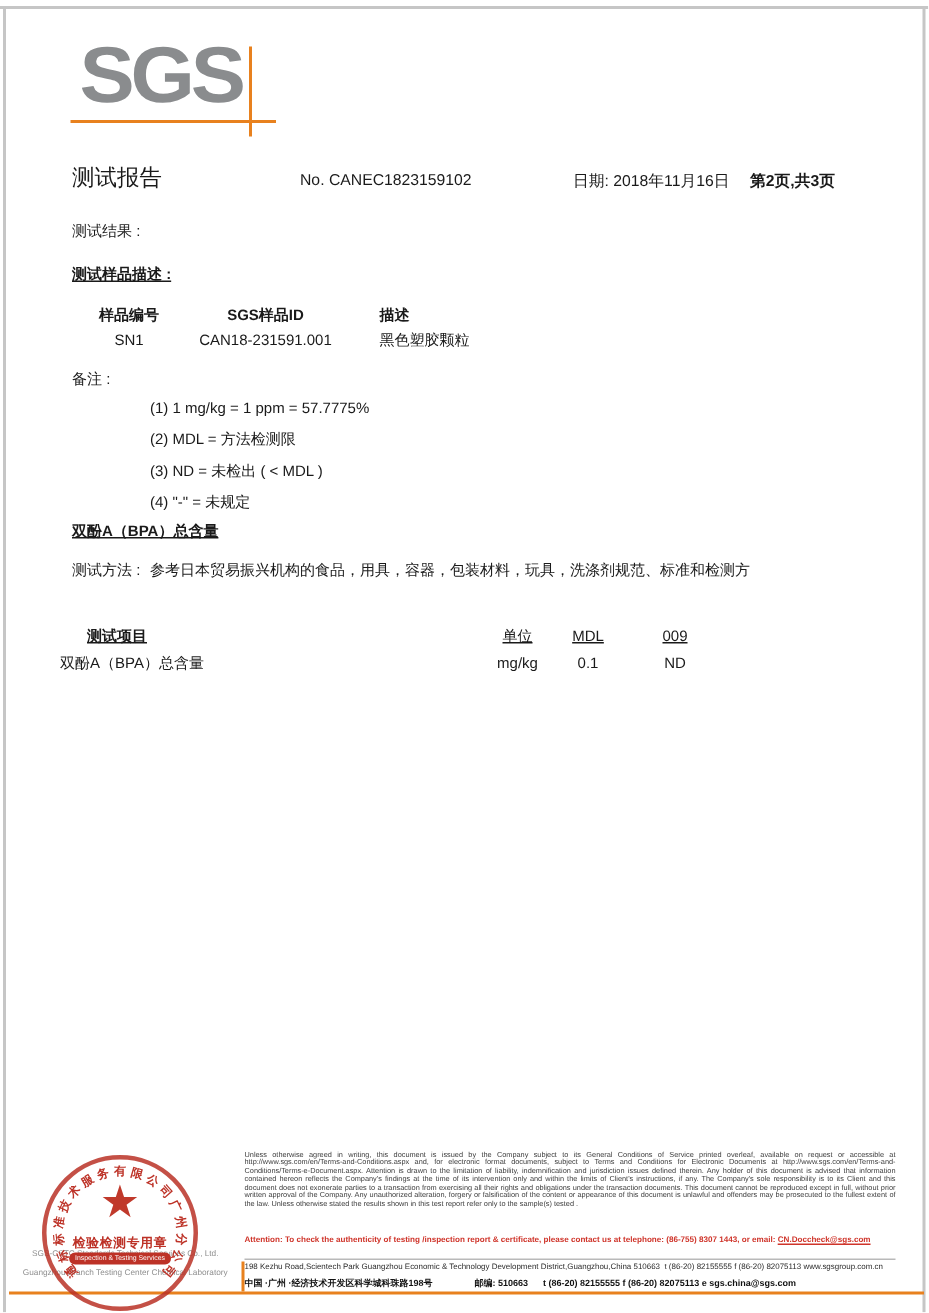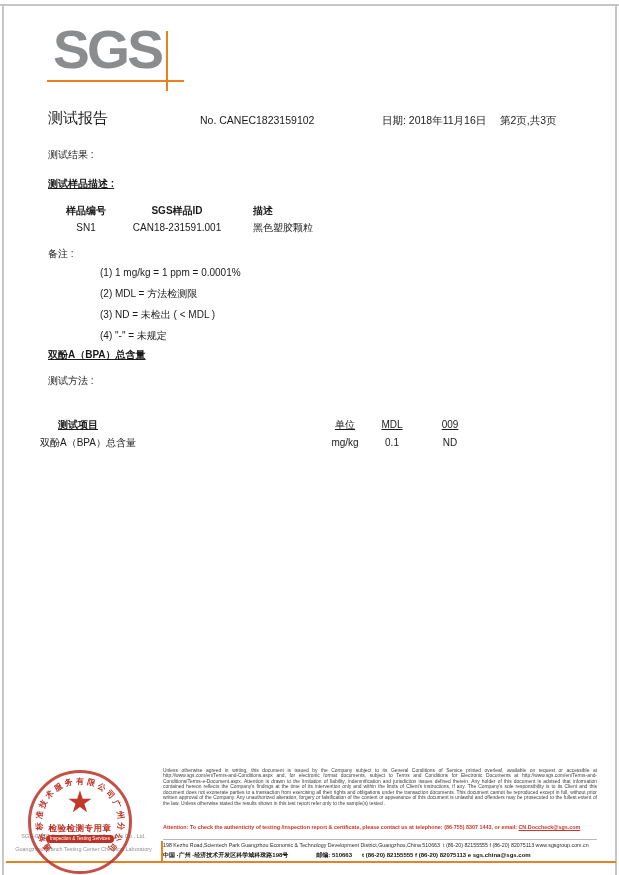--- a/index.html
+++ b/index.html
@@ -52,40 +52,41 @@
   <div class="abs edge" style="left:2px;top:4px;width:2px;height:871px;"></div>
   <div class="abs edge" style="left:615px;top:4px;width:2px;height:871px;"></div>
 
   <div class="abs logo-text" style="left:53px;top:24px;">SGS</div>
   <div class="abs oline" style="left:166px;top:31px;width:2px;height:60px;"></div>
   <div class="abs oline" style="left:47px;top:80px;width:137px;height:2px;"></div>
 
   <div class="abs title" style="left:48px;top:109px;">测试报告</div>
   <div class="abs h-meta" style="left:200px;top:114px;">No. CANEC1823159102</div>
   <div class="abs h-meta" style="left:382px;top:114px;">日期: 2018年11月16日</div>
-  <div class="abs h-meta" style="left:500px;top:114px;">第2页,共3页</div>
+  <div class="abs h-meta" style="left:500px;top:114px;font-weight:bold;">第2页,共3页</div>
 
   <div class="abs t10" style="left:48px;top:148px;">测试结果 :</div>
   <div class="abs t10 bold ul" style="left:48px;top:177px;">测试样品描述 :</div>
 
   <div class="abs t10 bold ctr" style="left:46px;top:204px;width:80px;">样品编号</div>
   <div class="abs t10 bold ctr" style="left:127px;top:204px;width:100px;">SGS样品ID</div>
   <div class="abs t10 bold" style="left:253px;top:204px;">描述</div>
   <div class="abs t10 ctr" style="left:46px;top:221px;width:80px;">SN1</div>
   <div class="abs t10 ctr" style="left:127px;top:221px;width:100px;">CAN18-231591.001</div>
   <div class="abs t10" style="left:253px;top:221px;">黑色塑胶颗粒</div>
 
   <div class="abs t10" style="left:48px;top:247px;">备注 :</div>
-  <div class="abs t10" style="left:100px;top:266px;">(1) 1 mg/kg = 1 ppm = 0.0001%</div>
+  <div class="abs t10" style="left:100px;top:266px;">(1) 1 mg/kg = 1 ppm = 57.7775%</div>
   <div class="abs t10" style="left:100px;top:287px;">(2) MDL = 方法检测限</div>
   <div class="abs t10" style="left:100px;top:308px;">(3) ND = 未检出 ( &lt; MDL )</div>
   <div class="abs t10" style="left:100px;top:329px;">(4) "-" = 未规定</div>
 
   <div class="abs t10 bold ul" style="left:48px;top:348px;">双酚A（BPA）总含量</div>
   <div class="abs t10" style="left:48px;top:374px;">测试方法 :</div>
+  <div class="abs t10" style="left:100px;top:374px;width:480px;">参考日本贸易振兴机构的食品，用具，容器，包装材料，玩具，洗涤剂规范、标准和检测方</div>
 
   <div class="abs t10 bold ul" style="left:58px;top:418px;">测试项目</div>
   <div class="abs t10 it ul ctr" style="left:325px;top:418px;width:40px;">单位</div>
   <div class="abs t10 ul ctr" style="left:372px;top:418px;width:40px;">MDL</div>
   <div class="abs t10 it ul ctr" style="left:430px;top:418px;width:40px;">009</div>
 
   <div class="abs t10" style="left:40px;top:436px;">双酚A（BPA）总含量</div>
   <div class="abs t10 ctr" style="left:325px;top:436px;width:40px;">mg/kg</div>
   <div class="abs t10 ctr" style="left:372px;top:436px;width:40px;">0.1</div>
   <div class="abs t10 ctr" style="left:430px;top:436px;width:40px;">ND</div>

